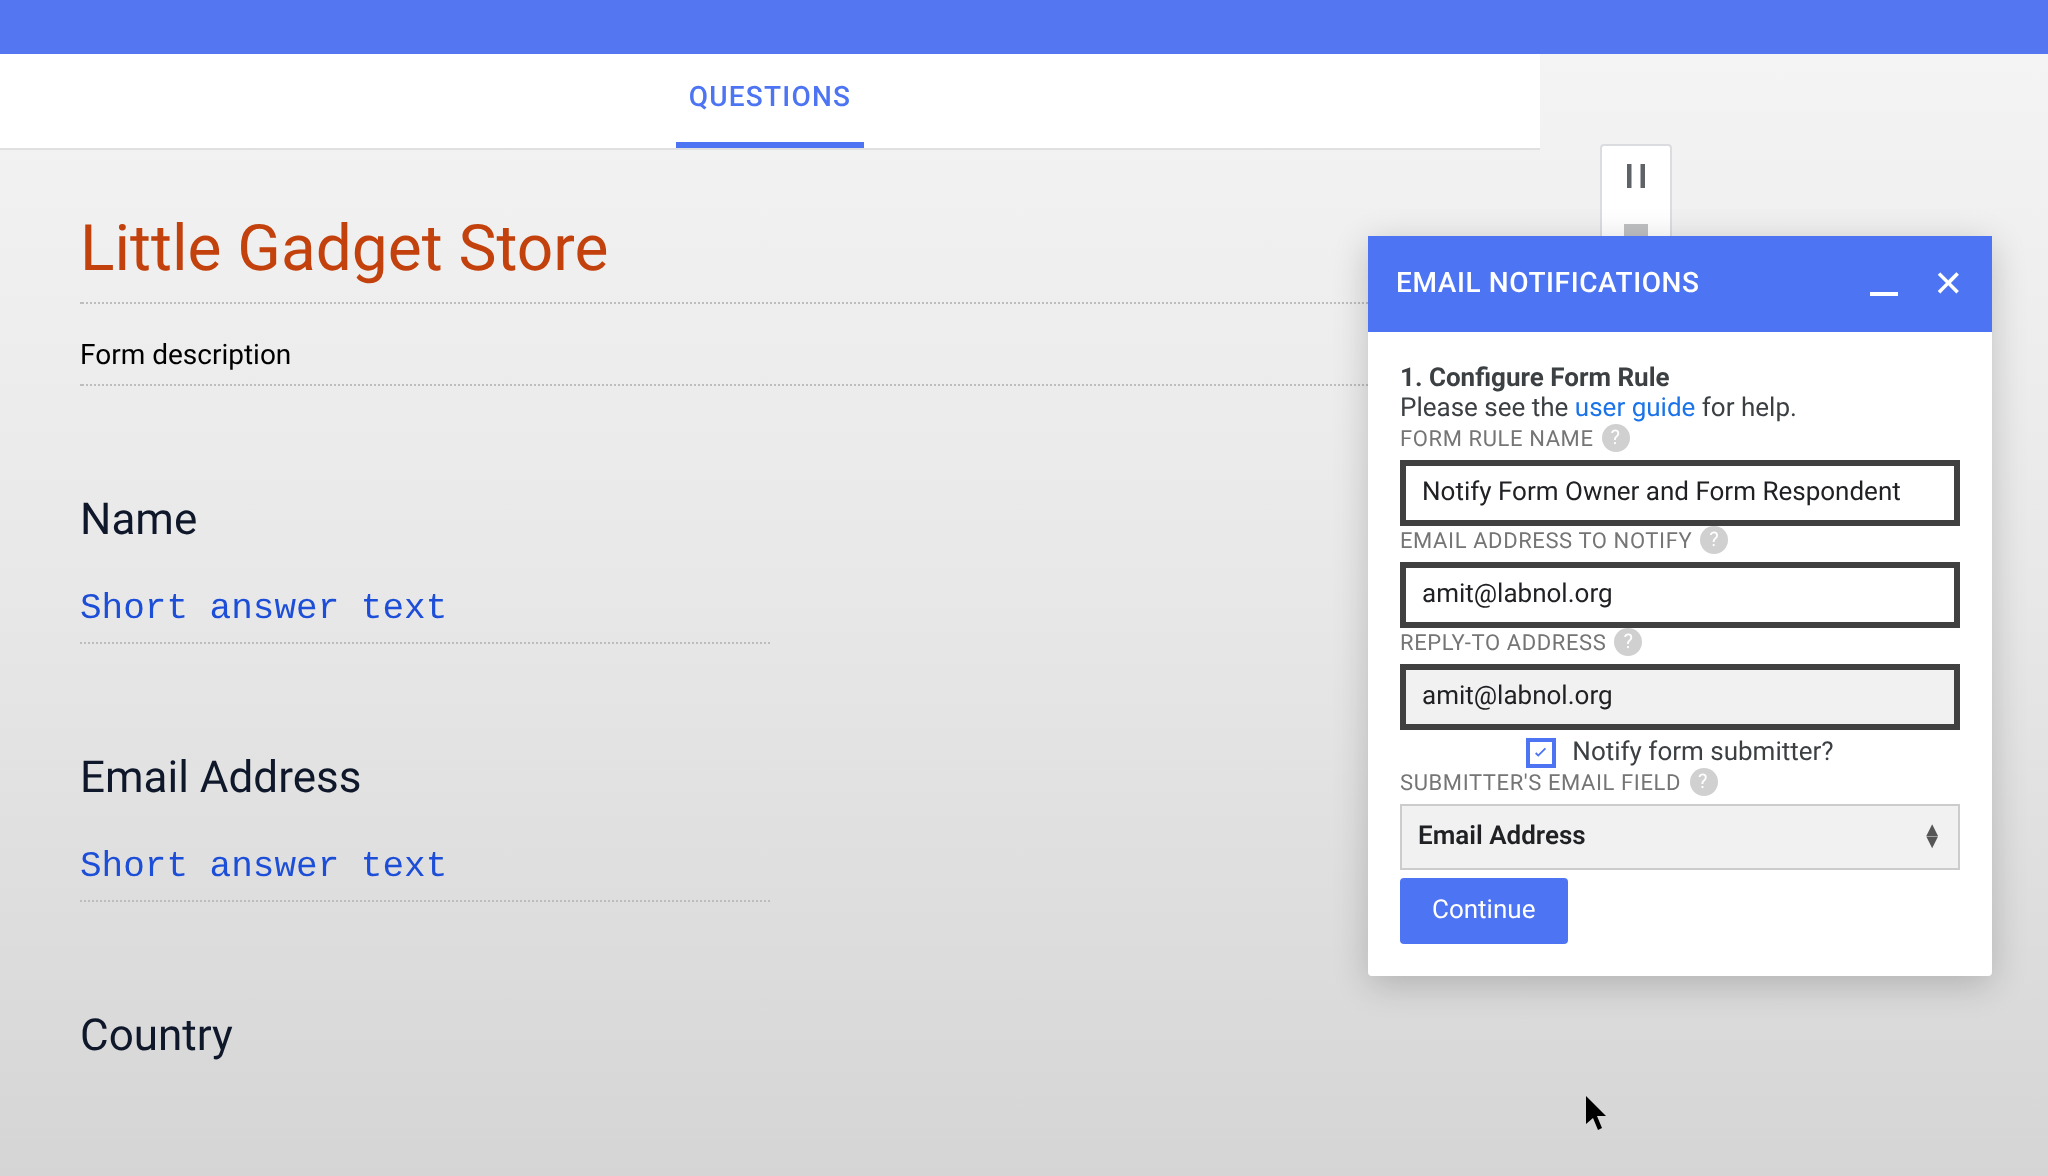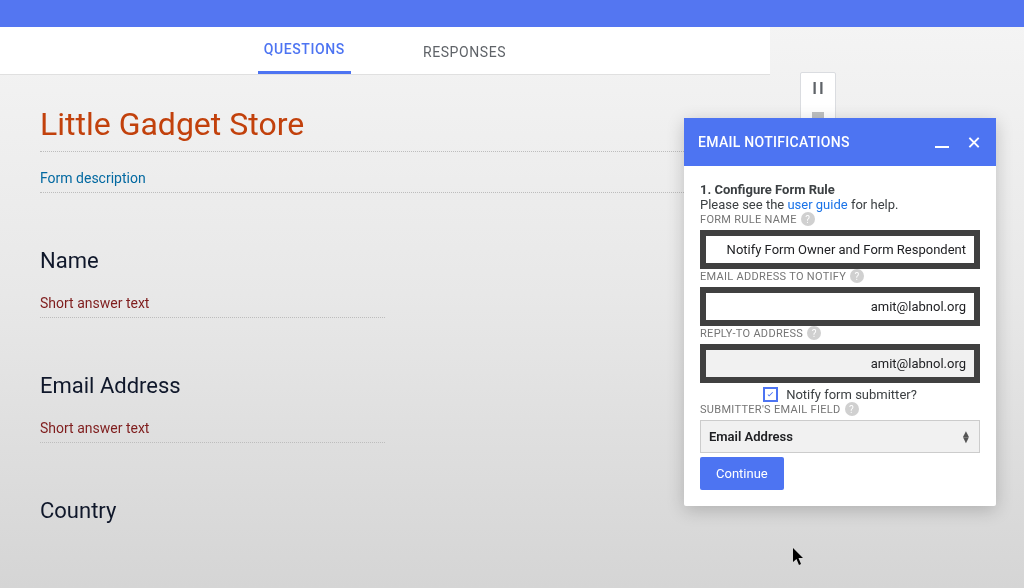--- a/index.html
+++ b/index.html
@@ -10,41 +10,41 @@
     .form-container { background: #fff; width: 770px; margin-left: 0; }
     
     .tabs { display: flex; justify-content: center; gap: 66px; height: 48px; align-items: flex-end; border-bottom: 1px solid #e0e0e0; }
     .tab { padding: 14px 6px; font-size: 14px; letter-spacing: 0.6px; color: #5f6368; cursor: pointer; }
     .tab.active { color: #4d74f2; border-bottom: 3px solid #4d74f2; font-weight: 500; }
     
     .form-body { padding: 30px 40px; background: transparent; }
     .form-card { background: transparent; }
     
     .form-title-h { font-size: 32px; font-weight: 400; color: #c2410c; padding-bottom: 8px; border-bottom: 1px dotted #bdbdbd; margin-bottom: 18px;}
-    .form-desc { font-size: 14px; color: #0369a1; border-bottom: 1px dotted #bdbdbd; padding-bottom: 6px; }
+    .form-desc { font-size: 14px; color: #000000; border-bottom: 1px dotted #bdbdbd; padding-bottom: 6px; }
     
     .question-block { margin-top: 55px; }
     .q-label { font-size: 22px; color: #0f172a; margin-bottom: 22px; }
-    .q-answer { font-size: 14px; color: #7f1d1d; border-bottom: 1px dotted #bdbdbd; padding-bottom: 6px; width: 345px; }
+    .q-answer { font-size: 18px; color: #1d4ed8; border-bottom: 1px dotted #bdbdbd; padding-bottom: 6px; width: 345px; font-family: Liberation Mono, monospace; }
     
     .side-toolbar { position: absolute; left: 800px; top: 72px; width: 36px; background: #fff; border: 1px solid #dadce0; border-radius: 2px; padding: 6px 0; display:flex; flex-direction:column; align-items:center; gap:12px; }
     .side-icon { width:18px; height:18px; color:#5f6368; }
     
     .addon-panel { position: absolute; right: 28px; top: 118px; width: 312px; background: #fff; box-shadow: 0 4px 18px rgba(0,0,0,0.2); border-radius: 2px; }
     .addon-header { background: #4d74f2; color: #fff; height: 48px; display:flex; align-items:center; justify-content:space-between; padding: 0 14px; font-size: 14px; font-weight:500; letter-spacing:0.3px; }
     .addon-header-icons { display:flex; gap:18px; align-items:center; }
     .addon-body { padding: 16px; font-size: 13px; color: #3c4043; display:flex; flex-direction:column; }
     .addon-step-title { font-weight:700; font-size: 13px; }
     .addon-help { font-size: 13px; }
     .addon-help a { color: #1a73e8; text-decoration: none; }
     
     .field-group { display:flex; flex-direction:column; gap:4px; }
     .field-label { font-size: 11px; color: #757575; letter-spacing: 0.3px; display:flex; align-items:center; gap:4px;}
     .help-dot { width:14px; height:14px; border-radius:50%; background:#d0d0d0; color:#fff; font-size:10px; display:inline-flex; align-items:center; justify-content:center;}
-    .field-input { border:6px solid #404040; padding: 6px 8px; font-size:13px; color:#202124; background:#fff;text-align:right;}
+    .field-input { border:3px solid #404040; padding: 6px 8px; font-size:13px; color:#202124; background:#fff;}
     .field-input.gray { background:#f1f1f1; }
     .field-select { border:1px solid #ccc; background:#f1f1f1; padding:8px; font-size:13px; font-weight:600; color:#202124; display:flex; justify-content:space-between; align-items:center; }
     
     .checkbox-row { display:flex; align-items:center; gap:8px; margin-top:4px;justify-content:center;}
     .checkbox-row .chk { width:15px; height:15px; border:2px solid #4d74f2; display:flex; align-items:center; justify-content:center;}
     .chk svg { width:11px; height:11px; }
     
     .continue-btn { background:#4d74f2; color:#fff; border:none; padding: 9px 16px; font-size:13px; border-radius:2px; cursor:pointer; align-self:flex-start; margin-top:4px;}
     
     .cursor-arrow { position:absolute; right: 218px; top: 548px; font-size:16px; color:#000;}
@@ -54,21 +54,20 @@
     .updown { font-size:10px; line-height:6px; color:#555; display:flex; flex-direction:column;}
   </style>
 </head>
 <body>
 
 <div class="top-bar"></div>
 
 <div class="form-container">
   <div class="tabs">
     <div class="tab active">QUESTIONS</div>
-    <div class="tab">RESPONSES</div>
   </div>
 </div>
 
 <div class="form-body">
   <div class="form-card">
     <h1 class="form-title-h">Little Gadget Store</h1>
     <div class="form-desc">Form description</div>
 
     <div class="question-block">
       <div class="q-label">Name</div>

